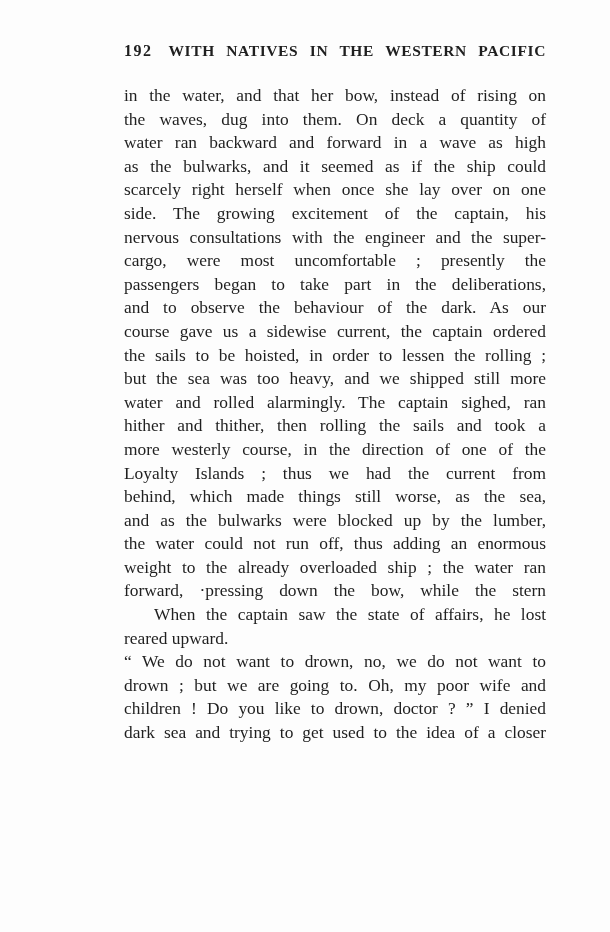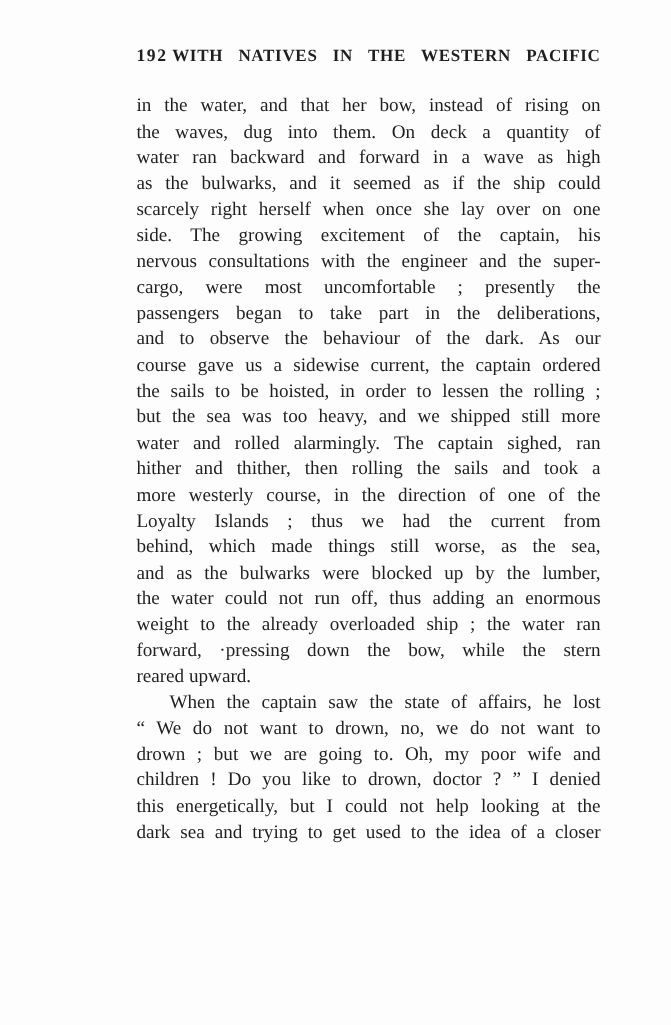--- a/index.html
+++ b/index.html
@@ -30,21 +30,21 @@
     font-weight: 700;
     font-size: 15.5px;
     line-height: 18px;
   }
   .pagenum {
     font-size: 16px;
     letter-spacing: 1.5px;
   }
   .title {
     flex: 1;
-    margin-left: 4px;
+    margin-left: 16px;
     text-align: justify;
     text-align-last: justify;
     letter-spacing: 0.6px;
   }
   .body-text {
     position: absolute;
     left: 124px;
     top: 84px;
     width: 422px;
     font-size: 17.4px;
@@ -85,21 +85,20 @@
       <div class="line">but the sea was too heavy, and we shipped still more</div>
       <div class="line">water and rolled alarmingly.  The captain sighed, ran</div>
       <div class="line">hither and thither, then rolling the sails and took a</div>
       <div class="line">more westerly course, in the direction of one of the</div>
       <div class="line">Loyalty Islands ; thus we had the current from</div>
       <div class="line">behind, which made things still worse, as the sea,</div>
       <div class="line">and as the bulwarks were blocked up by the lumber,</div>
       <div class="line">the water could not run off, thus adding an enormous</div>
       <div class="line">weight to the already overloaded ship ; the water ran</div>
       <div class="line">forward, ·pressing down the bow, while the stern</div>
+      <div class="line indent">When the captain saw the state of affairs, he lost</div>
       <div class="line no-just">reared upward.</div>
-      <div class="line indent">When the captain saw the state of affairs, he lost</div>
       <div class="line">“ We do not want to drown, no, we do not want to</div>
       <div class="line">drown ; but we are going to.  Oh, my poor wife and</div>
       <div class="line">children !  Do you like to drown, doctor ? ”  I denied</div>
-      <div class="line">this energetically, but I could not help looking at the</div>
       <div class="line">dark sea and trying to get used to the idea of a closer</div>
     </div>
 </div>
 
 </body></html>

